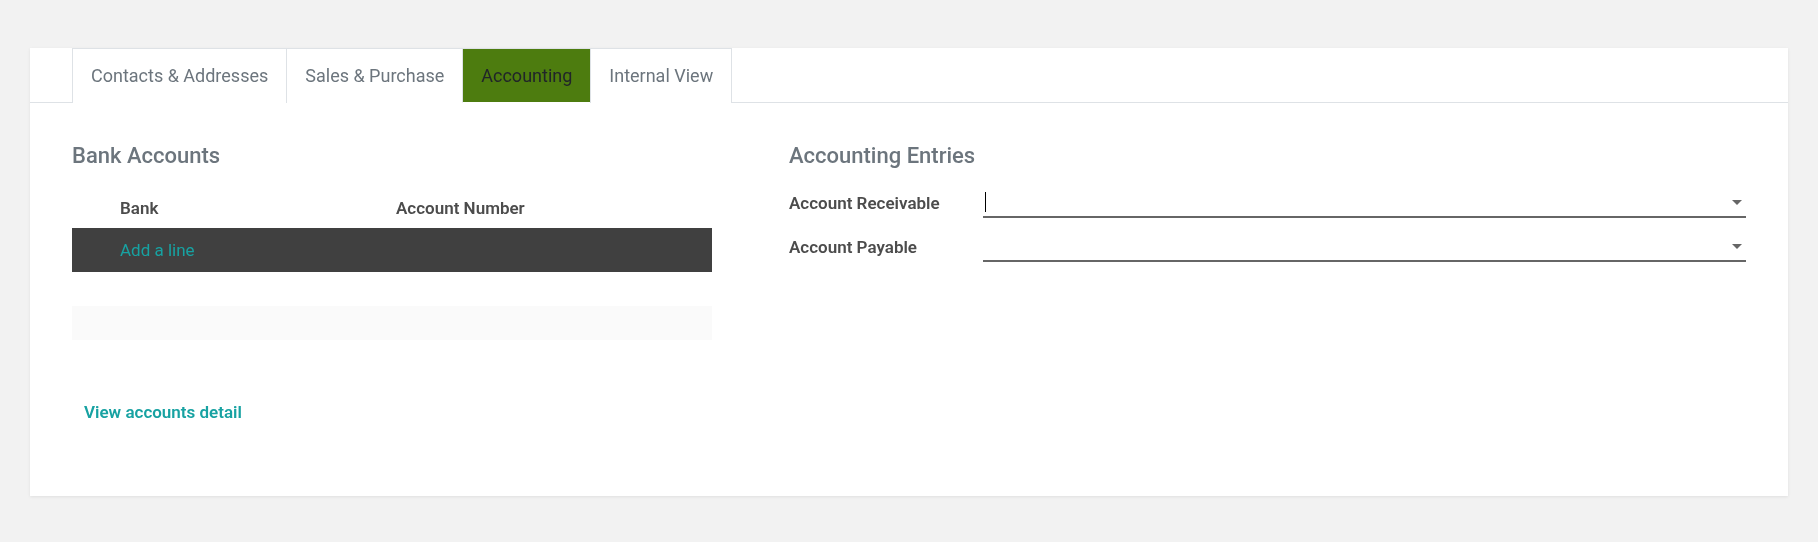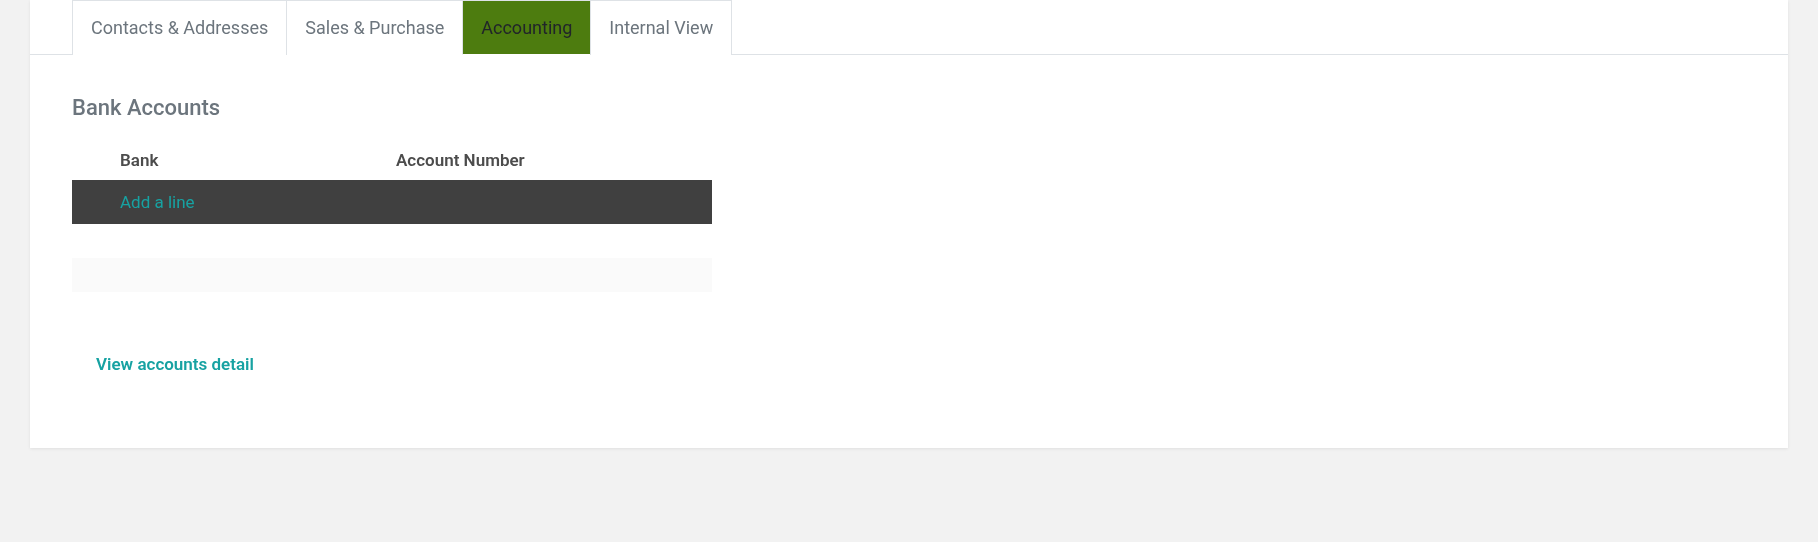--- a/index.html
+++ b/index.html
@@ -18,20 +18,21 @@
     background: #fff;
     margin: 0 30px;
     box-shadow: 0 1px 3px rgba(0,0,0,0.08);
     min-height: 448px;
     position: relative;
   }
   .tabs-row {
     display: flex;
     padding-left: 42px;
     border-bottom: 1px solid #dee2e6;
+    margin-top: 48px;
   }
   .tab {
     padding: 16px 18px;
     font-size: 18px;
     color: #6c757d;
     cursor: pointer;
     border: 1px solid transparent;
     border-bottom: none;
     margin-bottom: -1px;
     background: #fff;
@@ -99,21 +100,21 @@
     background: #fafafa;
     margin-top: 34px;
   }
   .view-detail-link {
     color: #17a2a2;
     font-size: 17px;
     font-weight: 600;
     cursor: pointer;
     display: inline-block;
     margin-top: 62px;
-    margin-left: 24px;
+    margin-left: 12px;
   }
   .field-row {
     display: flex;
     align-items: center;
     margin-bottom: 14px;
   }
   .field-label {
     flex: 0 0 194px;
     font-weight: 600;
     color: #4c4c4c;
@@ -176,16 +177,37 @@
         </div>
         <div class="bank-row">
           <span class="add-line-link">Add a line</span>
         </div>
         <div class="bank-footer"></div>
       </div>
 
       <span class="view-detail-link">View accounts detail</span>
     </div>
 
+    <div class="right-col">
+      <div class="section-title">Accounting Entries</div>
+
+      <div class="field-row">
+        <div class="field-label">Account Receivable</div>
+        <div class="field-input-wrap">
+          <span class="text-cursor"></span>
+          <input class="field-input" value="" style="">
+          <span class="caret-icon"></span>
+        </div>
+      </div>
+
+      <div class="field-row">
+        <div class="field-label">Account Payable</div>
+        <div class="field-input-wrap">
+          <input class="field-input" value="" style="">
+          <span class="caret-icon"></span>
+        </div>
+      </div>
+
+    </div>
 
   </div>
 
 </div>
 
 </body></html>

